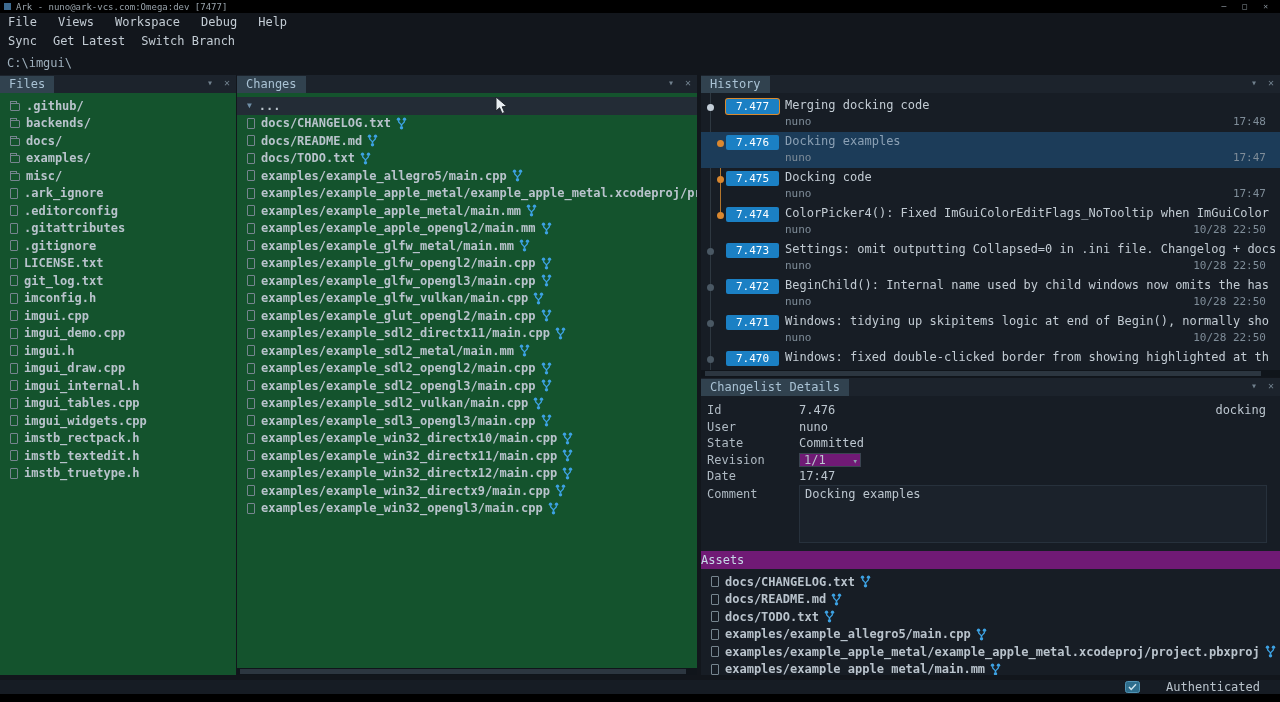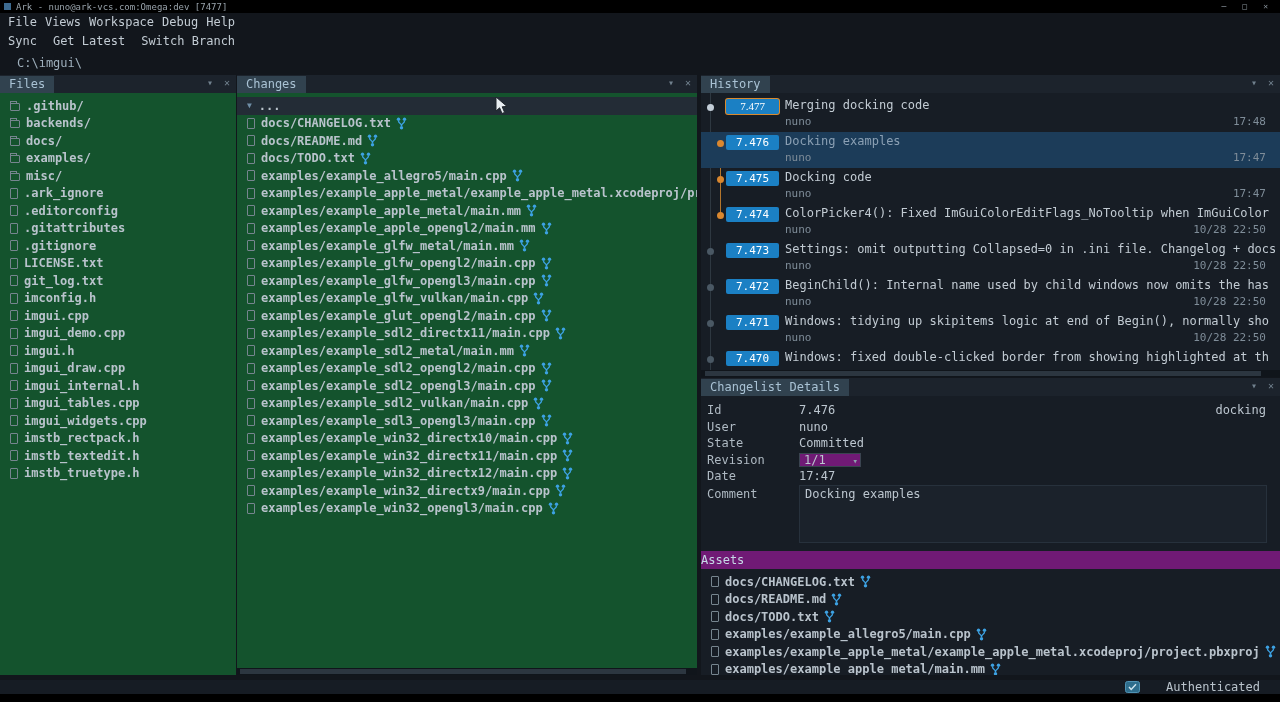--- a/index.html
+++ b/index.html
@@ -9,24 +9,24 @@
 
   
   .titlebar { position:absolute; top:0; left:0; right:0; height:13px; background:#000;
               display:flex; align-items:center; gap:5px; padding-left:4px;
               font-size:9px; color:#99a3ab; }
   .app-ico { width:7px; height:7px; background:#3d6a8f; flex:none; }
   .win-controls { margin-left:auto; display:flex; gap:16px; padding-right:12px; font-size:8px; color:#8a949c; }
   .win-controls span { cursor:default; }
 
   
-  .menubar  { position:absolute; top:14px; left:0; height:16px; display:flex; gap:8px; padding-left:8px; align-items:center; color:#c3ccd4; }
+  .menubar  { position:absolute; top:14px; left:0; height:16px; display:flex; gap:21px; padding-left:8px; align-items:center; color:#c3ccd4; }
   .toolbar  { position:absolute; top:33px; left:0; height:16px; display:flex; gap:16px; padding-left:8px; align-items:center; color:#c3ccd4; }
   .menubar span, .toolbar span { white-space:pre; }
-  .pathbar  { position:absolute; top:55px; left:0; height:16px; line-height:16px; padding-left:17px; color:#9fb0bd; }
+  .pathbar  { position:absolute; top:55px; left:0; height:16px; line-height:16px; padding-left:7px; color:#9fb0bd; }
 
   
   .panel { position:absolute; background:#14532d; }
   .files   { top:75px; left:0;     width:236px; height:600px; }
   .changes { top:75px; left:237px; width:460px; height:600px; }
   .rightcol{ position:absolute; top:75px; left:701px; right:0; height:600px; }
 
   .phead { height:18px; background:#1c232c; position:relative; display:flex; align-items:center; }
   .chip  { background:#31424f; color:#a9c2d4; padding:1px 9px 2px; font-size:12px; white-space:pre; }
   .phead-icons { position:absolute; right:6px; top:2px; display:flex; gap:11px; color:#71818e; font-size:10px; }
@@ -50,21 +50,21 @@
   .tl-main   { position:absolute; left:9px;  top:0; bottom:0; width:1px; background:#2e3841; }
   .tl-branch { position:absolute; left:19px; top:46px; height:76px; width:1px; background:#b5762c; }
   .hrow { position:relative; height:36px; z-index:1; }
   .hrow.selected { background:#1c3c59; }
   .dot { position:absolute; width:7px; height:7px; border-radius:50%; top:8px; }
   .dot-merge  { left:6px;  background:#c3ced8; }
   .dot-branch { left:16px; background:#d9872f; }
   .dot-main   { left:6px;  background:#4a5864; }
   .badge { position:absolute; left:25px; top:3px; width:53px; height:15px; background:#1b80c4; color:#fff;
            font-size:11px; line-height:15px; text-align:center; border-radius:2px; }
-  .badge.hl { box-shadow:0 0 0 1px #d98a2f;font-family:Liberation Serif, serif; }
+  .badge.hl { box-shadow:0 0 0 1px #d98a2f; }
   .htitle { position:absolute; left:84px; right:4px; top:2px; white-space:nowrap; overflow:hidden; color:#c2cbd3; }
   .hrow.selected .htitle { color:#8ba0b4; }
   .hsub { position:absolute; left:84px; right:14px; top:19px; display:flex; justify-content:space-between;
           font-size:11px; color:#7f8d99; }
   .hscroll { position:absolute; top:295px; left:0; right:0; height:7px; background:#10151b; }
   .hscroll .thumb { height:5px; margin:1px 4px; width:96%; background:#2c3640; }
   .cscroll { position:absolute; left:0; right:0; bottom:0; height:7px; background:#10151b; }
   .cscroll .thumb { height:5px; margin:1px 3px; width:97%; background:#2c3640; }
 
   

